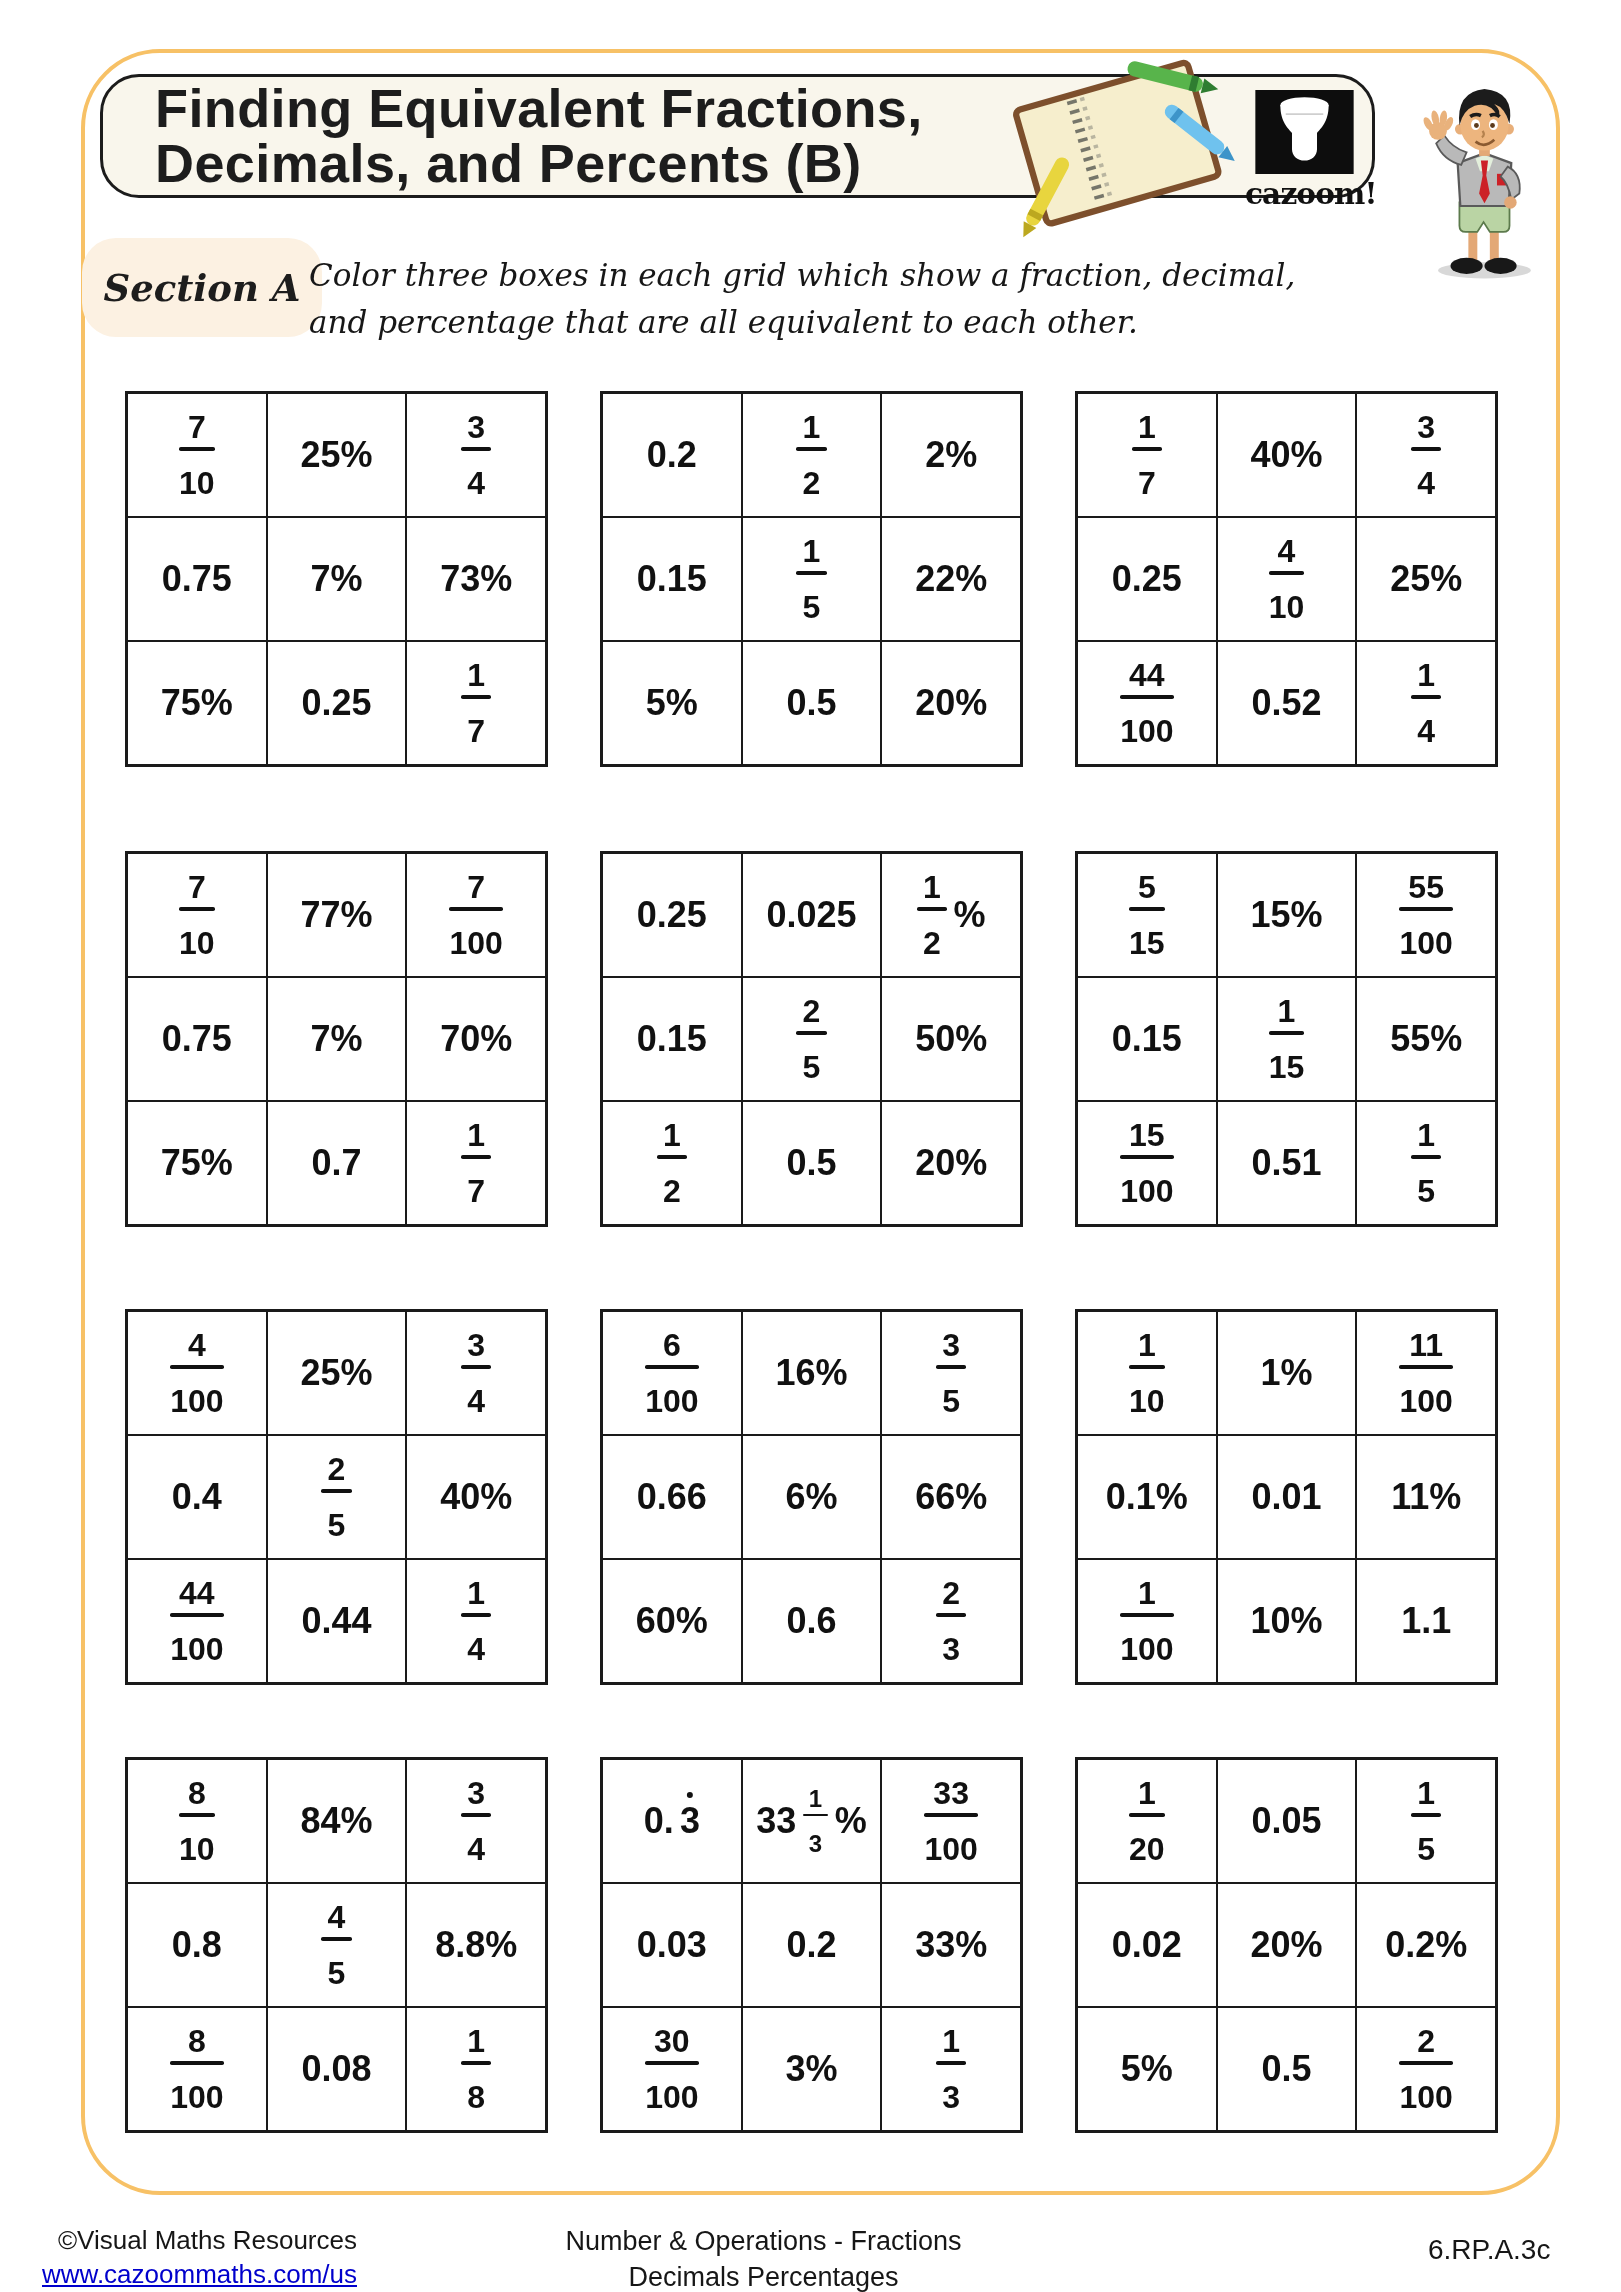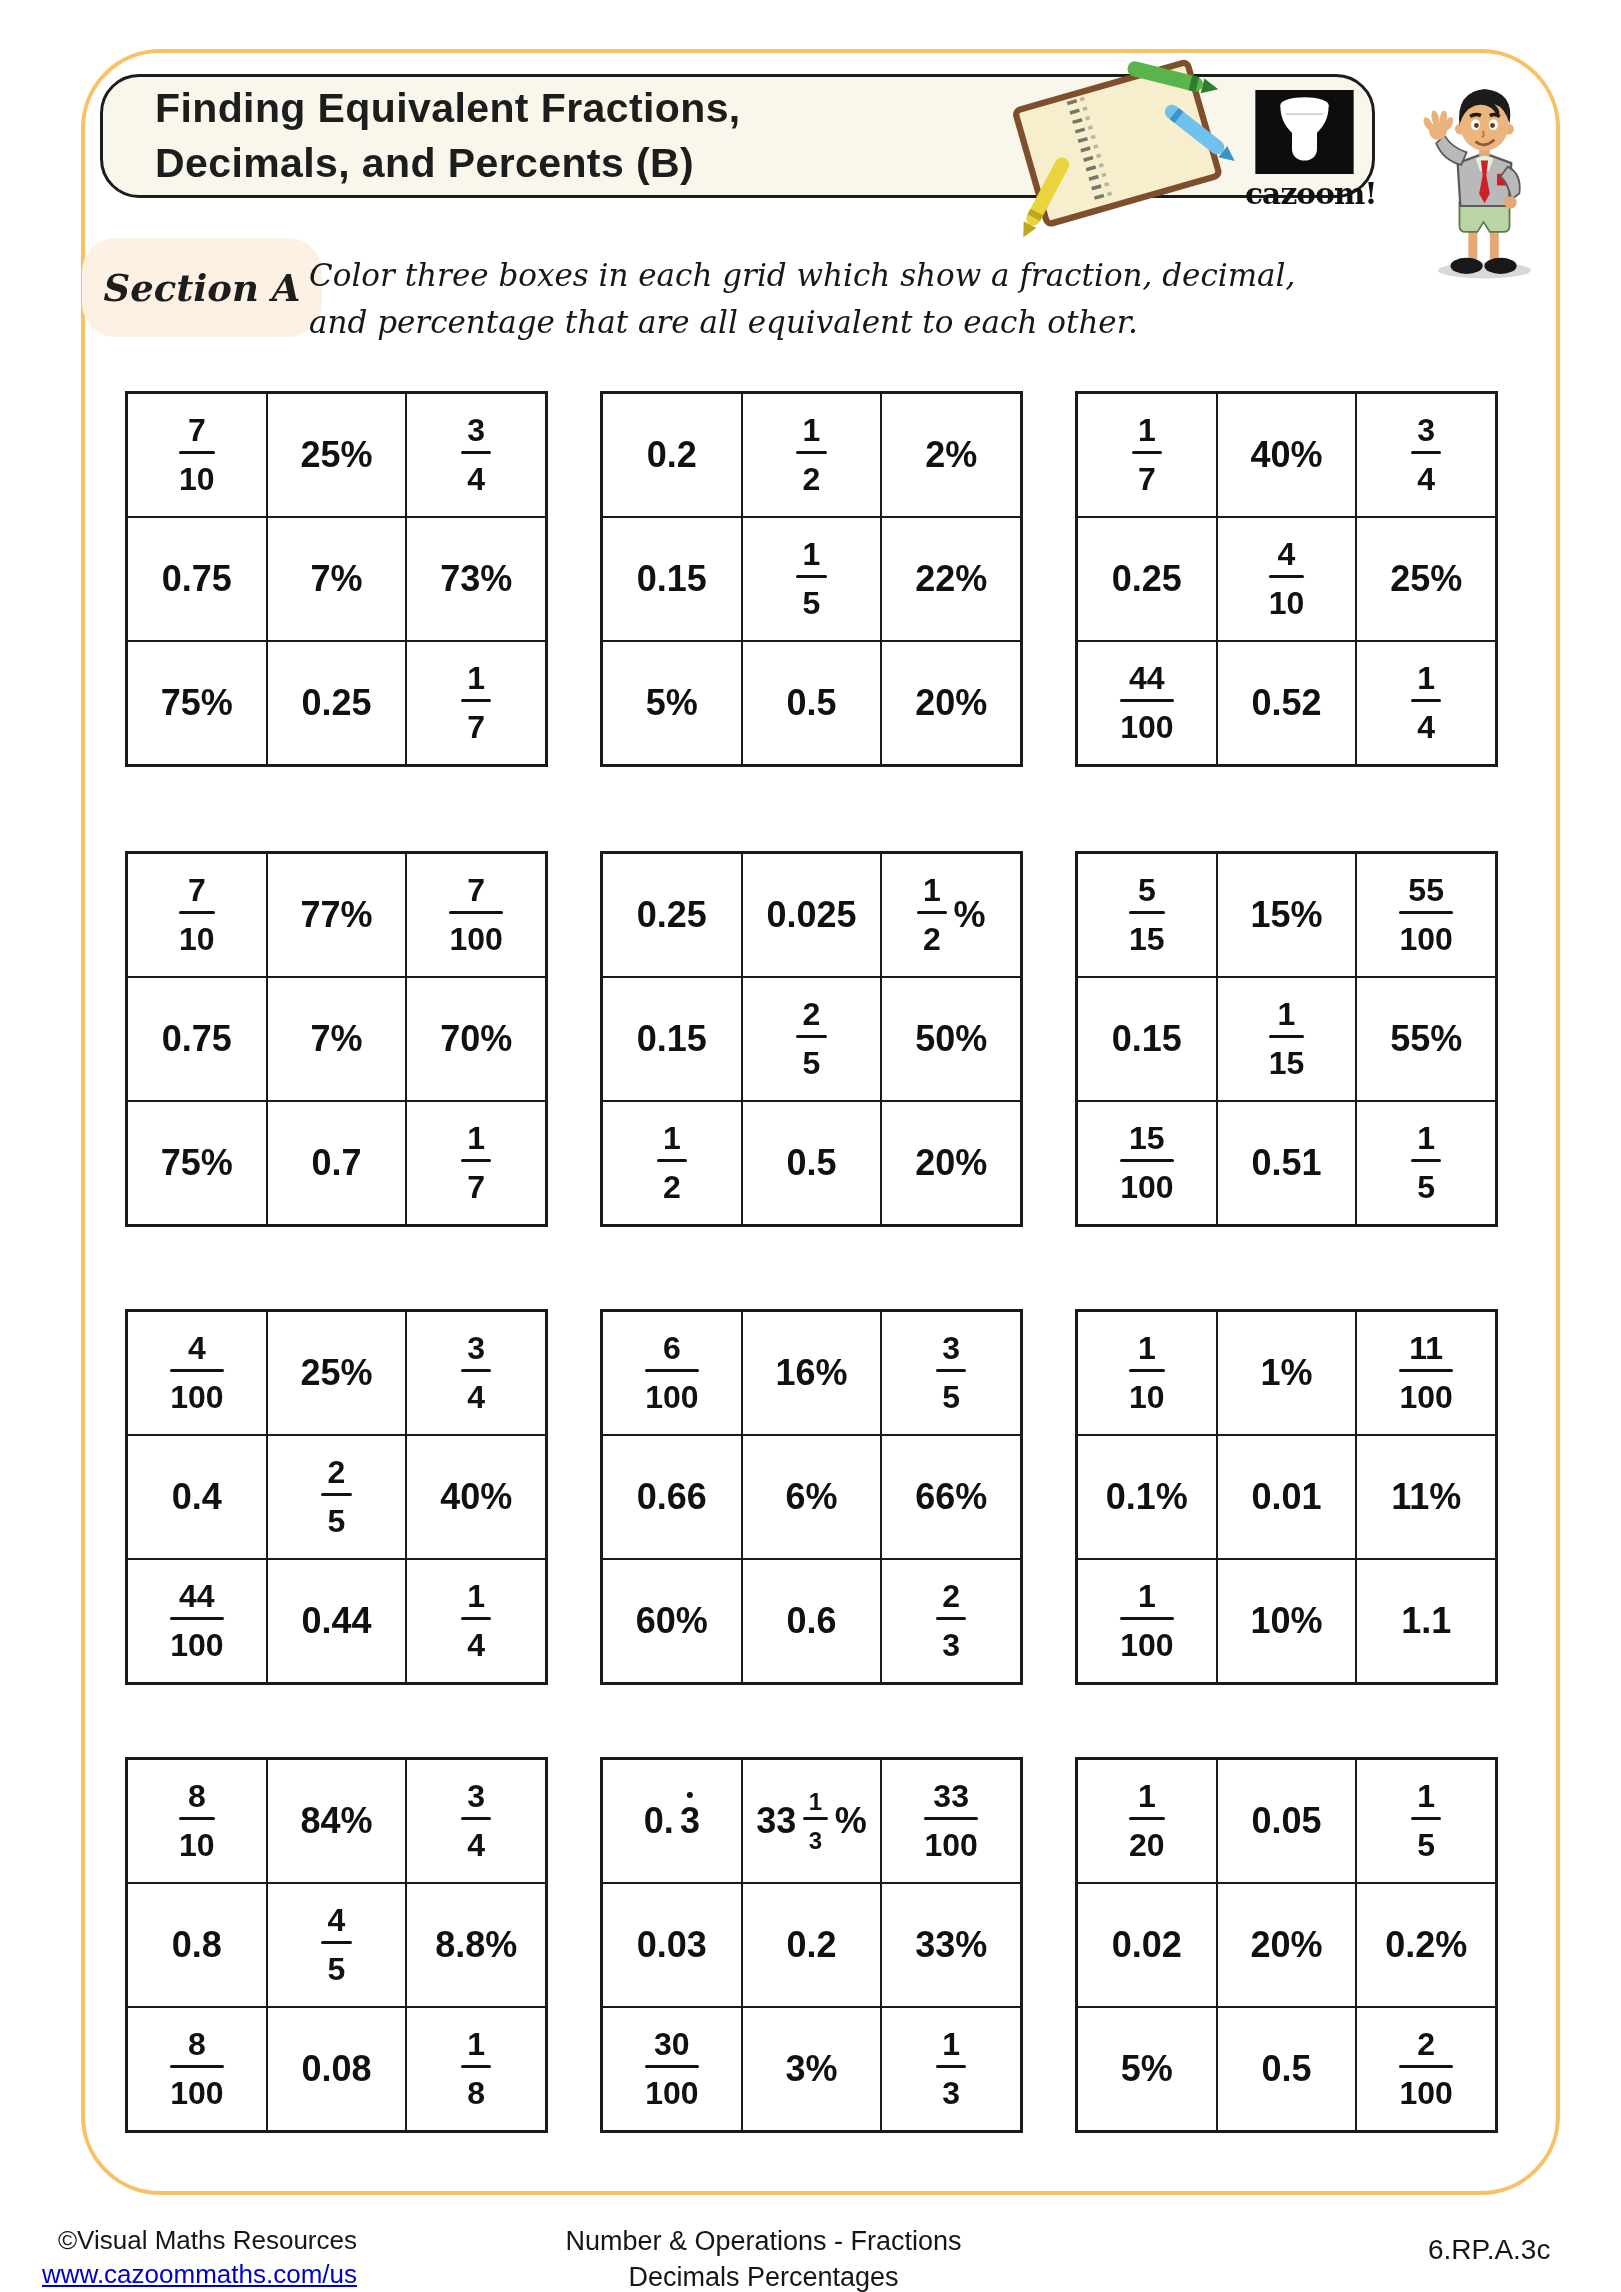--- a/index.html
+++ b/index.html
@@ -3,21 +3,21 @@
 <meta charset="utf-8">
 <style>
   html,body{margin:0;padding:0;background:#fff;}
   .page{position:relative;width:1622px;height:2293px;background:#fff;overflow:hidden;
         font-family:"Liberation Sans",sans-serif;color:#161616;}
   .page-border{position:absolute;left:81px;top:49px;width:1471px;height:2138px;
         border:4.5px solid #f7c166;border-radius:79px;}
   .title-box{position:absolute;left:100px;top:74px;width:1275px;height:124px;
         background:#f9f6ec;border:3.6px solid #1c1c1c;border-radius:39px;
         display:flex;align-items:center;box-sizing:border-box;}
-  .title-text{padding-left:52px;font-size:41px;line-height:55px;font-weight:bold;
+  .title-text{padding-left:52px;font-size:54px;line-height:55px;font-weight:bold;
         letter-spacing:0.4px;color:#1d1d1d;}
   .logo{position:absolute;left:1245px;top:90px;width:118px;text-align:center;}
   .logo svg{display:block;margin:0 auto;}
   .logo-text{font-family:"DejaVu Serif",serif;font-weight:bold;font-size:29.6px;
         letter-spacing:-0.9px;margin-top:1.8px;color:#111;}
   .notebook{position:absolute;left:992px;top:50px;}
   .boy{position:absolute;left:1404px;top:70px;}
   .section-pill{position:absolute;left:82px;top:238px;width:240px;height:99px;
         background:#fcf1e2;border-radius:34px;display:flex;align-items:center;justify-content:center;}
   .section-pill span{font-family:"DejaVu Serif",serif;font-style:italic;font-weight:bold;
@@ -27,21 +27,21 @@
   #grids{position:absolute;inset:0;}
   .grid{position:absolute;width:423px;height:376px;display:grid;
         grid-template-columns:repeat(3,1fr);grid-template-rows:repeat(3,1fr);
         border:2.7px solid #1a1a1a;background:#fff;box-sizing:border-box;}
   .cell{border:1.3px solid #1a1a1a;display:flex;align-items:center;justify-content:center;
         font-weight:bold;font-size:36px;color:#111;background:#fff;}
   .val{display:inline-flex;align-items:center;gap:6.3px;}
   .frac{display:inline-flex;flex-direction:column;align-items:center;font-size:32px;line-height:1.08;}
   .frac .num{padding:0 6.3px 2.7px;}
   .frac .bar{align-self:stretch;height:3.6px;background:#111;border-radius:1.8px;}
-  .frac .den{padding-top:8px;}
+  .frac .den{padding-top:15px;}
   .frac.small{font-size:24px;line-height:1.05;}
   .frac.small .bar{height:2.7px;}
   .rdot{position:relative;display:inline-block;}
   .rdot::after{content:"";position:absolute;top:-8px;left:50%;transform:translateX(-50%);
         width:6.3px;height:6.3px;background:#111;border-radius:50%;}
   .footer-left{position:absolute;left:42px;top:2223px;font-size:26px;line-height:34px;text-align:right;}
   .footer-left a{color:#0000cc;text-decoration:underline;}
   .footer-center{position:absolute;left:450px;top:2223px;width:627px;text-align:center;
         font-size:27px;line-height:36px;}
   .footer-right{position:absolute;left:1428px;top:2234px;font-size:28px;}

